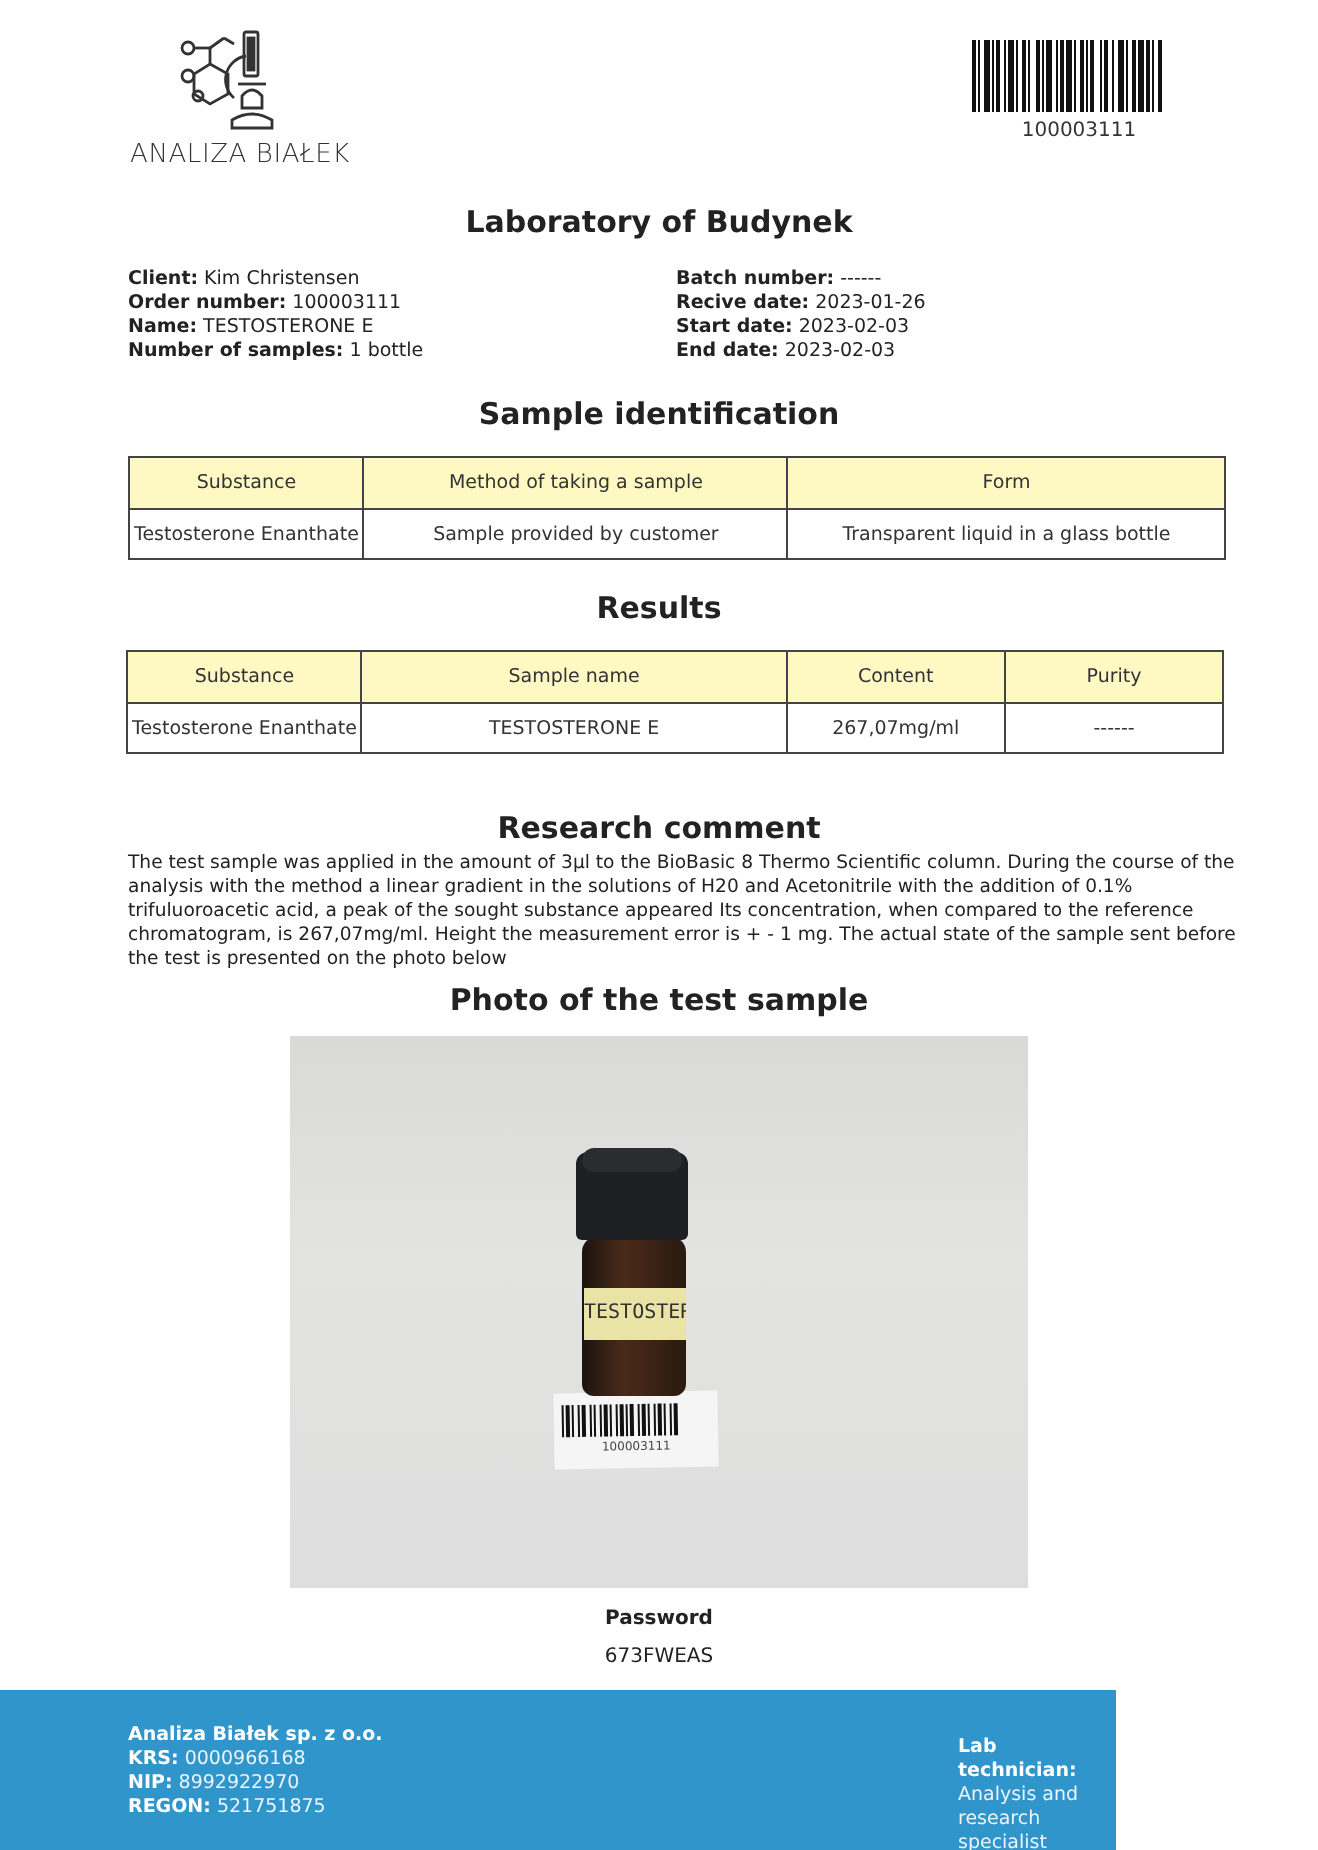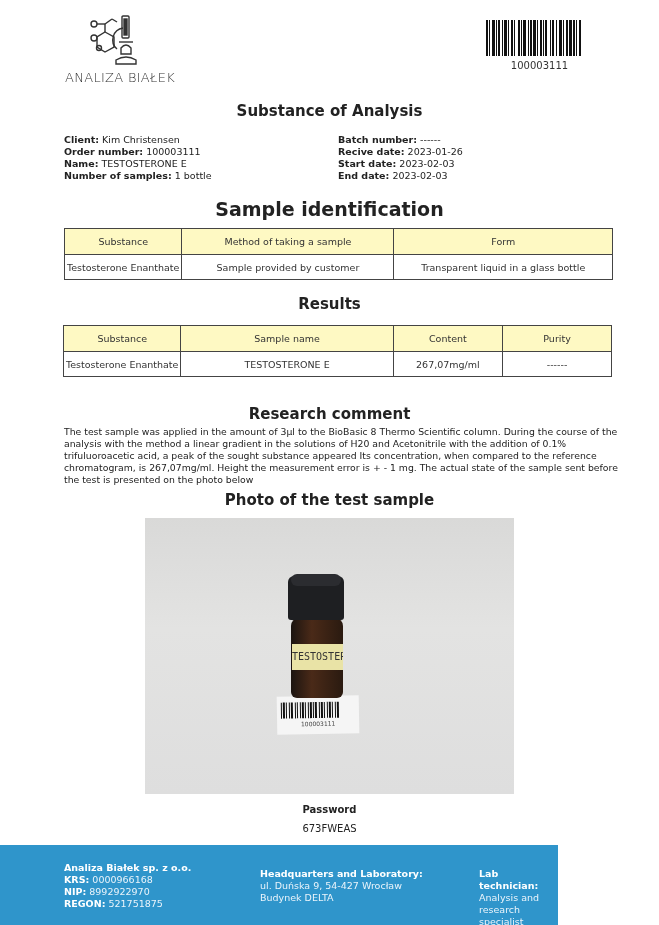--- a/index.html
+++ b/index.html
@@ -9,21 +9,21 @@
   .logo { position: absolute; left: 62px; top: 14px; width: 120px; height: 72px; }
   .logo svg { position: absolute; left: 28px; top: 0; }
   .logo-text { position: absolute; left: 3px; top: 56px; font-size: 13px; letter-spacing: 0.3px; color: #333; white-space: nowrap; font-family: "DejaVu Sans", sans-serif; font-weight: 300; }
 
   .barcode { position: absolute; left: 486px; top: 20px; width: 107px; height: 36px; display: flex; align-items: stretch; }
   .barcode span { display: block; background: #111; height: 100%; }
   .barcode-num { position: absolute; left: 486px; top: 60px; width: 107px; text-align: center; font-size: 10px; color: #333; }
 
   .title { position: absolute; left: 0; width: 659px; text-align: center; font-weight: bold; color: #222; }
   .t-main { top: 102px; font-size: 15px; }
-  .t-sample { top: 198px; font-size: 19px; }
+  .t-sample { top: 198px; font-size: 15px; }
   .t-results { top: 295px; font-size: 15px; }
   .t-comment { top: 405px; font-size: 15px; }
   .t-photo { top: 491px; font-size: 15px; }
 
   .info { position: absolute; font-size: 9.5px; line-height: 12px; color: #222; }
   .info .row b { font-weight: bold; }
   .info-left { left: 64px; top: 134px; }
   .info-right { left: 338px; top: 134px; }
 
   table.grid { position: absolute; border-collapse: collapse; font-size: 9.5px; color: #333; }
@@ -134,21 +134,21 @@
     <span style="width: 3px;"></span>
     <span style="width: 1px; background: transparent;"></span>
     <span style="width: 2px;"></span>
     <span style="width: 1px; background: transparent;"></span>
     <span style="width: 1px;"></span>
     <span style="width: 2px; background: transparent;"></span>
     <span style="width: 2px;"></span>
   </div>
 <div class="barcode-num">100003111</div>
 
-<div class="title t-main">Substance of Analysis</div>
+<div class="title t-main">Laboratory of Budynek</div>
 
 <div class="info info-left">
   <div class="row"><b>Client:</b><span> Kim Christensen</span></div>
   <div class="row"><b>Order number:</b><span>  100003111</span></div>
   <div class="row"><b>Name:</b><span>  TESTOSTERONE E</span></div>
   <div class="row"><b>Number of samples:</b><span> 1 bottle</span></div>
 </div>
 <div class="info info-right">
   <div class="row"><b>Batch number:</b><span> ------</span></div>
   <div class="row"><b>Recive date:</b><span>  2023-01-26</span></div>
@@ -264,23 +264,18 @@
 <div class="pw-label">Password</div>
 <div class="pw-value">673FWEAS</div>
 
 <div class="footer">
   <div class="fcol fcol-1">
     <div><b>Analiza Białek sp. z o.o.</b></div>
     <div><b>KRS:</b><span> 0000966168</span></div>
     <div><b>NIP:</b><span> 8992922970</span></div>
     <div><b>REGON:</b><span> 521751875</span></div>
   </div>
-  <div class="fcol fcol-2">
-    <div><b>Headquarters and Laboratory:</b></div>
-    <div>ul. Duńska 9, 54-427 Wrocław</div>
-    <div>Budynek DELTA</div>
-  </div>
   <div class="fcol fcol-3">
     <div><b>Lab technician:</b></div>
     <div>Analysis and research specialist</div>
     <div>mgr Arkadiusz Zając</div>
   </div>
 </div>
 
 </body></html>

